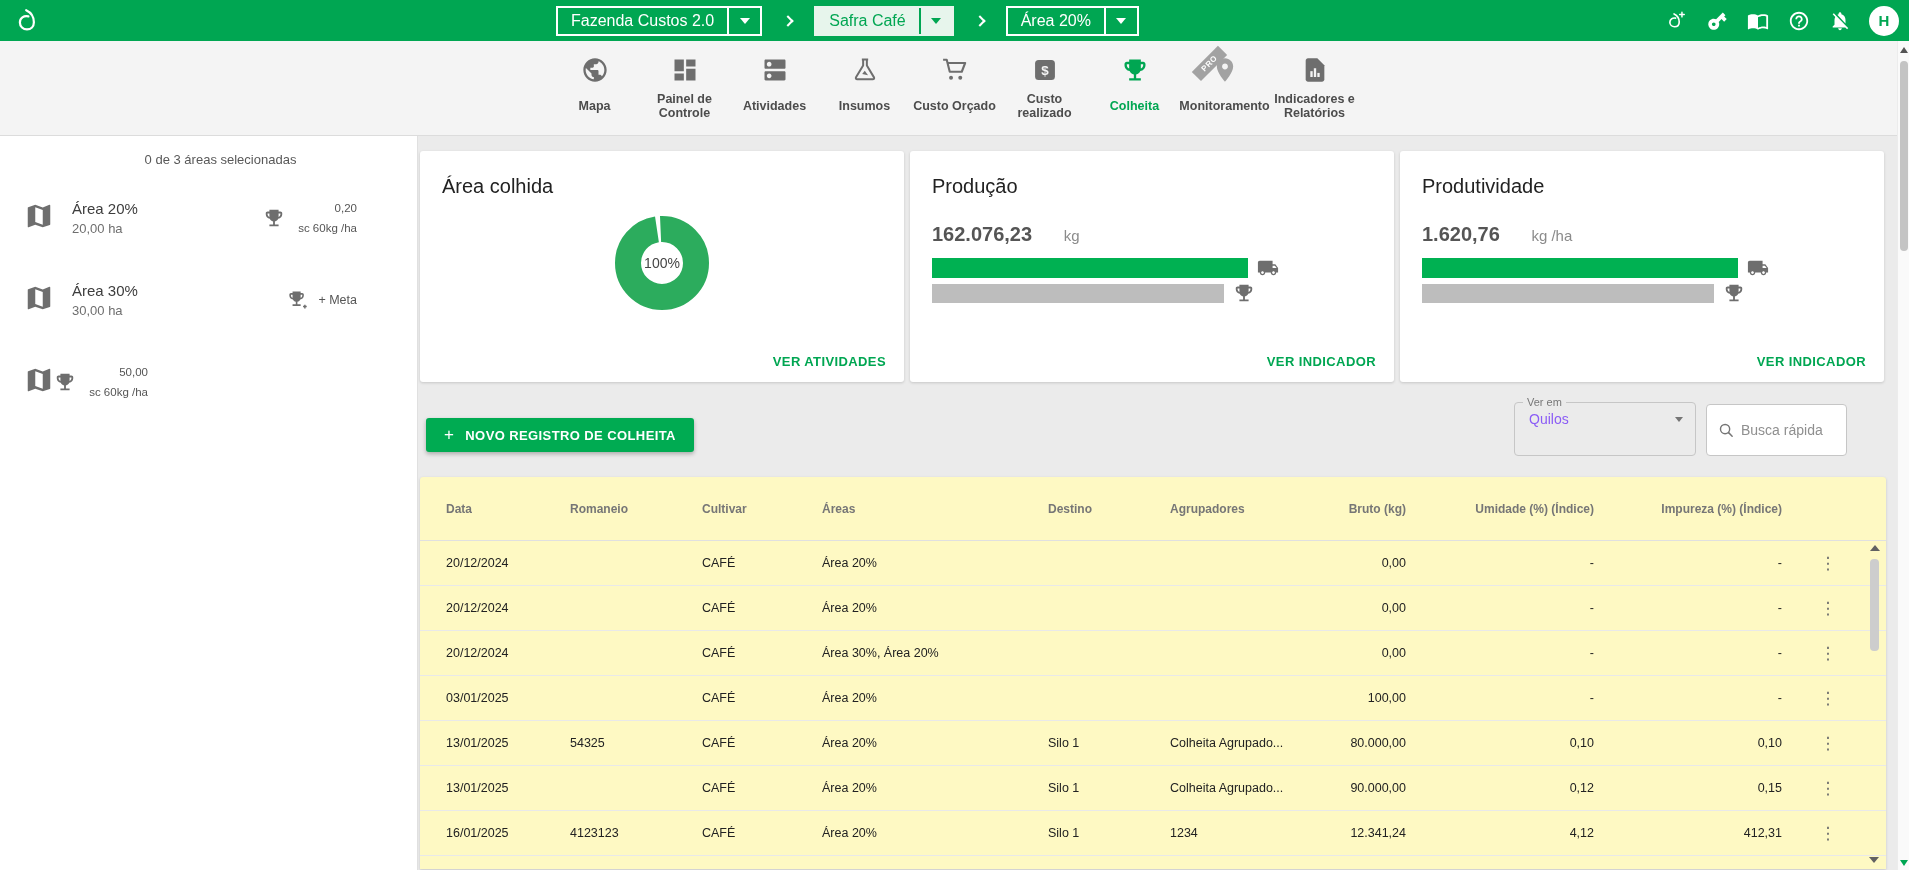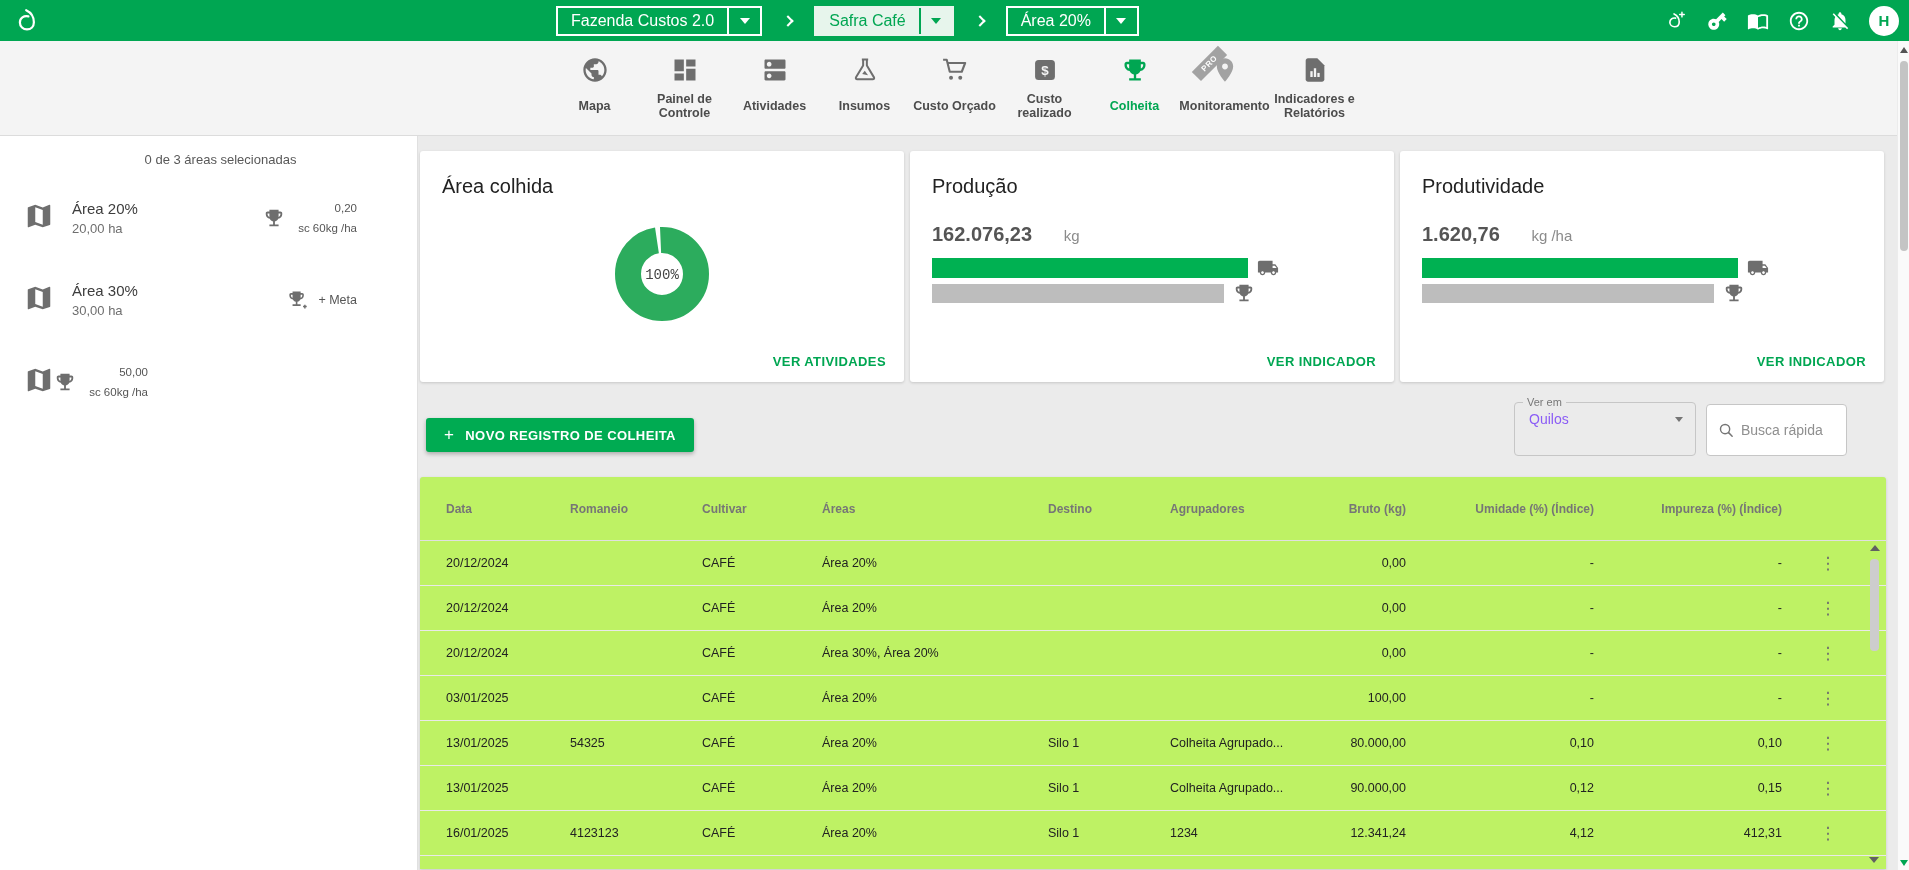--- a/index.html
+++ b/index.html
@@ -49,21 +49,21 @@
   .goal .gval { width:62px; text-align:right; font-size:11.5px; color:#555; line-height:20px; }
   .goal .gmeta { font-size:12.5px; color:#555; white-space:nowrap; }
 
   .main { flex:1; overflow:hidden; }
 
   
   .cards { display:flex; gap:6px; margin:15px 0 0 2px; }
   .card { width:484px; height:231px; background:#fff; border-radius:3px; box-shadow:0 1px 3px rgba(0,0,0,.16); position:relative; padding:24px 20px 0 22px; }
   .card h2 { font-size:20px; font-weight:400; color:#222; }
   .card .vlink { position:absolute; right:18px; bottom:13px; font-size:13px; font-weight:700; color:#00a652; letter-spacing:.4px; cursor:pointer; }
-  .donut-wrap { position:absolute; left:50%; top:75px; transform:translateX(-50%);font-family:Liberation Mono, monospace; }
+  .donut-wrap { position:absolute; left:50%; top:64px; transform:translateX(-50%); }
   .metric { margin-top:25px; font-size:20px; font-weight:700; color:#555; white-space:nowrap; }
   .metric .unit { font-size:15px; font-weight:400; color:#8b8b8b;padding-left:26px; }
   .bars { margin-top:11px; }
   .bar-row { display:flex; align-items:center; margin-bottom:3px; }
   .bar-green { width:316px; height:20px; background:#00b152; }
   .bar-gray { width:292px; height:19px; background:#bdbdbd; }
   .bar-row svg { width:22px; height:22px; fill:#6e6e6e; margin-left:9px; }
 
   
   .toolbar { position:relative; height:95px; }
@@ -72,21 +72,21 @@
   .verem { position:absolute; left:1096px; top:14px; width:182px; height:60px; border:1px solid #c6c6c6; border-radius:4px; }
   .verem legend { font-size:11px; color:#777; padding:0 4px; margin-left:8px; }
   .verem .selrow { display:flex; align-items:center; justify-content:space-between; padding:3px 12px 0 14px; font-size:14px; color:#8b5cf6; cursor:pointer; }
   .verem .tri-down { border-left-width:4px; border-right-width:4px; border-top:5px solid #757575; }
   .searchbox { position:absolute; left:1288px; top:22px; width:141px; height:52px; background:#fff; border:1px solid #c6c6c6; border-radius:4px; display:flex; align-items:center; padding-left:11px; }
   .searchbox svg { width:17px; height:17px; stroke:#757575; flex:none; }
   .searchbox input { border:none; outline:none; background:transparent; width:118px; margin-left:6px; font-family:inherit; font-size:14px; color:#333; }
   .searchbox input::placeholder { color:#8f8f8f; }
 
   
-  .table-card { margin:0 0 0 2px; width:1466px; height:392px; background:#bef264; border-radius:3px 3px 0 0; box-shadow:0 1px 3px rgba(0,0,0,.16); position:relative; overflow:hidden; }
+  .table-card { margin:0 0 0 2px; width:1466px; height:392px; background:#fef9c3; border-radius:3px 3px 0 0; box-shadow:0 1px 3px rgba(0,0,0,.16); position:relative; overflow:hidden; }
   .trow { display:grid; grid-template-columns:150px 132px 120px 226px 122px 140px 104px 188px 188px 76px; align-items:center; }
   .thead { height:64px; color:#767676; font-size:12px; font-weight:700; border-bottom:1px solid #e0e0e0; }
   .tr { height:45px; font-size:12.5px; color:#222; border-bottom:1px solid #e9e9e9; }
   .cell { white-space:nowrap; overflow:hidden; }
   .cell.c0 { padding-left:26px; }
   .cell.r { text-align:right; padding-right:8px; }
   .cell.kebab { text-align:center; color:#6e6e6e; font-size:17px; cursor:pointer; }
   .tscroll { position:absolute; right:5px; top:68px; bottom:6px; width:13px; }
   .tscroll .up, .tscroll .down { width:0; height:0; border-left:5px solid transparent; border-right:5px solid transparent; margin:0 auto; cursor:pointer; }
   .tscroll .up { border-bottom:6px solid #616161; }

